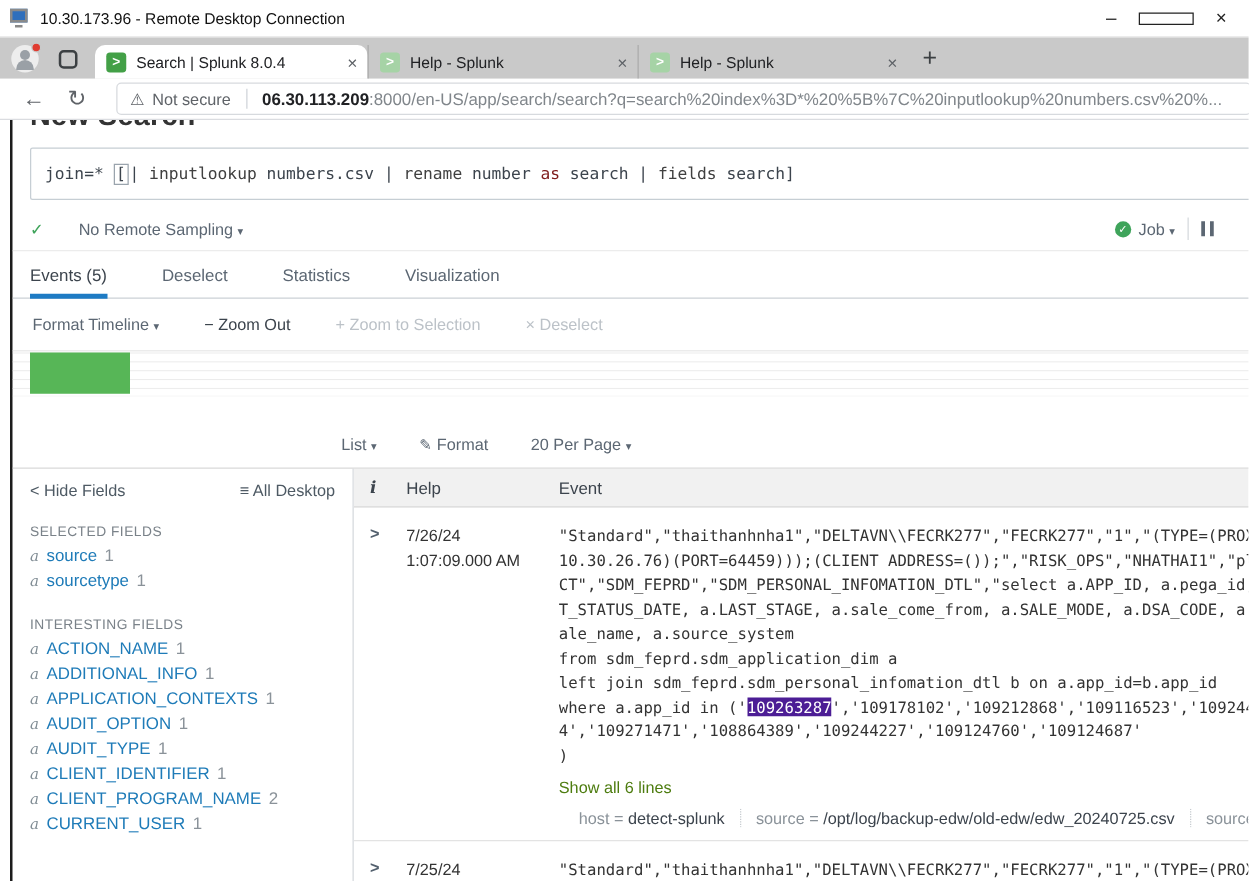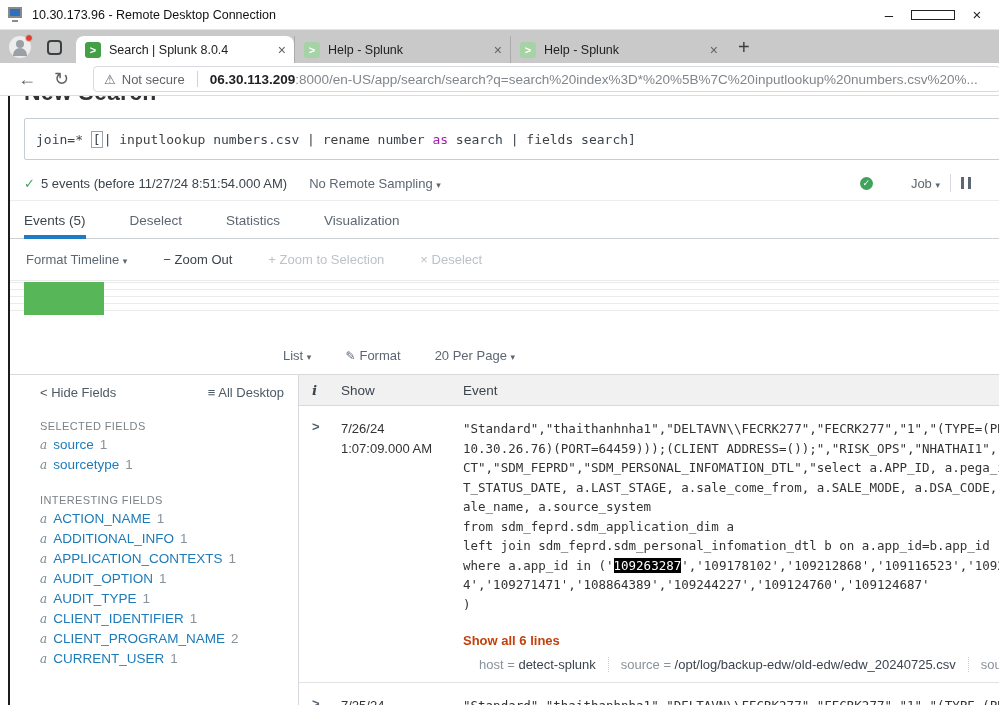--- a/index.html
+++ b/index.html
@@ -53,58 +53,58 @@
   .left-edge { position:absolute; left:8px; top:0; width:2px; height:100%; background:#1c1c1c; }
   .content { position:absolute; left:10px; top:0; width:989px; height:609px; overflow:hidden; }
 
   .heading-clip { position:absolute; left:14px; top:0; height:9px; overflow:hidden; }
   .heading-clip span { display:block; font-size:23px; font-weight:bold; color:#333; margin-top:-17px; letter-spacing:0.2px; }
 
   .searchbar { position:absolute; left:14px; top:22px; width:990px; height:42px; background:#fff;
     border:1px solid #c6ced4; border-radius:2px; display:flex; align-items:center; padding-left:11px;
     font-family:"DejaVu Sans Mono", monospace; font-size:13px; color:#3c444d; white-space:pre; }
   .kw-b { color:#404040; }
-  .kw-o { color:#a21caf; }
+  .kw-o { color:#7f1d1d; }
   .bracket { border:1px solid #9aa4ad; padding:0 1px; margin-right:1px; }
 
   .info-row { position:absolute; left:0; top:70px; width:989px; height:35px; display:flex; align-items:center;
     padding-left:14px; border-bottom:1px solid #ececec; font-size:13px; }
   .check { color:#3fa45b; font-size:13px; margin-right:6px; }
   .summary { color:#3c444d; }
   .sampling { color:#5c6773; margin-left:22px; }
   .caret { font-size:9px; color:#5c6773; }
   .job-area { margin-left:auto; display:flex; align-items:center; margin-right:28px; }
   .job-dot { width:13px; height:13px; border-radius:50%; background:#3fa45b; color:#fff; font-size:9px;
     display:inline-flex; align-items:center; justify-content:center; margin-right:6px; }
-  .job-label { color:#5c6773;margin-left:32px; }
+  .job-label { color:#5c6773; }
   .vdiv { width:1px; height:18px; background:#d5d9dd; margin:0 10px; }
   .pausebars { display:inline-block; width:10px; height:12px; border-left:3px solid #5c6773; border-right:3px solid #5c6773; }
 
   .result-tabs { position:absolute; left:0; top:106px; width:989px; height:37px; border-bottom:1px solid #ccd1d6;
     display:flex; align-items:center; padding-left:14px; font-size:13.5px; }
   .rtab { margin-right:44px; color:#5c6773; height:37px; display:flex; align-items:center; position:relative; }
   .rtab.active { color:#3c444d; }
   .rtab.active:after { content:""; position:absolute; left:0; right:0; bottom:0; height:4px; background:#1e7bc4; }
 
   .tl-toolbar { position:absolute; left:0; top:150px; width:989px; height:26px; display:flex; align-items:center;
     padding-left:16px; font-size:13px; }
   .tl-item { margin-right:36px; }
   .tl-dark { color:#5c6773; }
   .tl-strong { color:#3c444d; }
   .tl-dim { color:#bcc2c8; }
 
   .tl-chart { position:absolute; left:0; top:184px; width:989px; height:37px;
     background:repeating-linear-gradient(to bottom, #ebebeb 0 1px, transparent 1px 7px); background-position:0 2px; }
   .tl-bar { position:absolute; left:14px; top:2px; width:80px; height:33px; }
 
-  .list-toolbar { position:absolute; left:273px; top:248px; height:22px; display:flex; align-items:center; font-size:13px; color:#5c6773; }
+  .list-toolbar { position:absolute; left:263px; top:248px; height:22px; display:flex; align-items:center; font-size:13px; color:#5c6773; }
   .lt-item { margin-right:34px; }
   .pencil { font-size:12px; margin-right:4px; }
 
-  .main { position:absolute; left:0; top:278px; width:989px; bottom:0; border-top:1px solid #d9d9d9; display:flex;padding-left:16px; }
+  .main { position:absolute; left:0; top:278px; width:989px; bottom:0; border-top:1px solid #d9d9d9; display:flex; }
 
   
   .sidebar { width:273px; border-right:1px solid #d5d9dd; overflow:hidden; flex:none; }
   .sb-head { display:flex; justify-content:space-between; padding:10px 14px 0 14px; font-size:13px; color:#4e5a64; }
   .sb-group-title { font-size:11px; color:#7a8289; letter-spacing:0.4px; padding:20px 0 2px 14px; }
   .field-item { padding:2.5px 0 2.5px 14px; font-size:13.5px; white-space:nowrap; }
   .a-ico { font-style:italic; font-family:"DejaVu Serif", serif; color:#7f8b93; font-size:12px; margin-right:6px; }
   .f-name { color:#1e7bb8; }
   .f-count { color:#8a9299; margin-left:6px; }
 
@@ -114,22 +114,22 @@
     font-size:13.5px; color:#3c444d; flex:none; }
   .col-i { width:42px; padding-left:13px; flex:none; font-style:italic; font-weight:bold; font-family:"DejaVu Serif", serif; }
   .col-time { width:122px; flex:none; }
   .col-event { flex:1; }
   .erow { display:flex; border-bottom:1px solid #e3e3e3; padding:13px 0 10px 0; }
   .cell-i { width:42px; padding-left:13px; flex:none; color:#53606e; font-size:13px; font-weight:bold; }
   .cell-time { width:122px; flex:none; font-size:13px; color:#333; line-height:19.5px; }
   .cell-event { flex:1; overflow:hidden; }
   .mono { font-family:"DejaVu Sans Mono", monospace; font-size:12.5px; line-height:19.5px; color:#333;
     white-space:pre; overflow:hidden; }
-  .sel { background:#000000; color:#fff; }
-  .show-all { display:inline-block; margin-top:19px; font-size:13px; color:#c2410c;font-weight:bold; }
+  .sel { background:#4c1d95; color:#fff; }
+  .show-all { display:inline-block; margin-top:8px; font-size:13px; color:#4d7c0f; }
   .evt-fields { margin-top:8px; display:flex; font-size:13px; white-space:nowrap; overflow:hidden; }
   .fld { padding:0 12px; border-left:1px dotted #c6cbd0; }
   .fld:first-child { padding-left:0; border-left:none;margin-left:16px; }
   .fld .lab { color:#8a9299; }
   .fld .val { color:#3c444d; }
 </style>
 </head>
 <body>
 
 <div class="titlebar">
@@ -188,21 +188,20 @@
     <div class="heading-clip">
       <span>New Search</span>
     </div>
 
     <div class="searchbar">
       <span>join=* </span><span class="bracket">[</span><span>| </span><span class="kw-b">inputlookup</span><span> numbers.csv | </span><span class="kw-b">rename</span><span> number </span><span class="kw-o">as</span><span> search | </span><span class="kw-b">fields</span><span> search]</span>
     </div>
 
     <div class="info-row">
       <span class="check">✓</span>
-      <span class="summary">5 events (before 11/27/24 8:51:54.000 AM)</span>
       <span class="sampling"><span>No Remote Sampling</span> <span class="caret">▾</span></span>
       <span class="job-area">
         <span class="job-dot">✓</span>
         <span class="job-label"><span>Job</span> <span class="caret">▾</span></span>
         <span class="vdiv"></span>
         <span class="pausebars"></span>
       </span>
     </div>
 
     <div class="result-tabs">
@@ -280,21 +279,21 @@
 
           <div class="field-item">
             <span class="a-ico">a</span><span class="f-name">CURRENT_USER</span><span class="f-count">1</span>
           </div>
 
       </div>
 
       <div class="etable">
         <div class="thead">
           <span class="col-i">i</span>
-          <span class="col-time">Show</span>
+          <span class="col-time">Help</span>
           <span class="col-event">Event</span>
         </div>
 
         <div class="erow">
           <span class="cell-i">&gt;</span>
           <span class="cell-time">
             <span>7/26/24</span><br>
             <span>1:07:09.000 AM</span>
           </span>
           <span class="cell-event">

